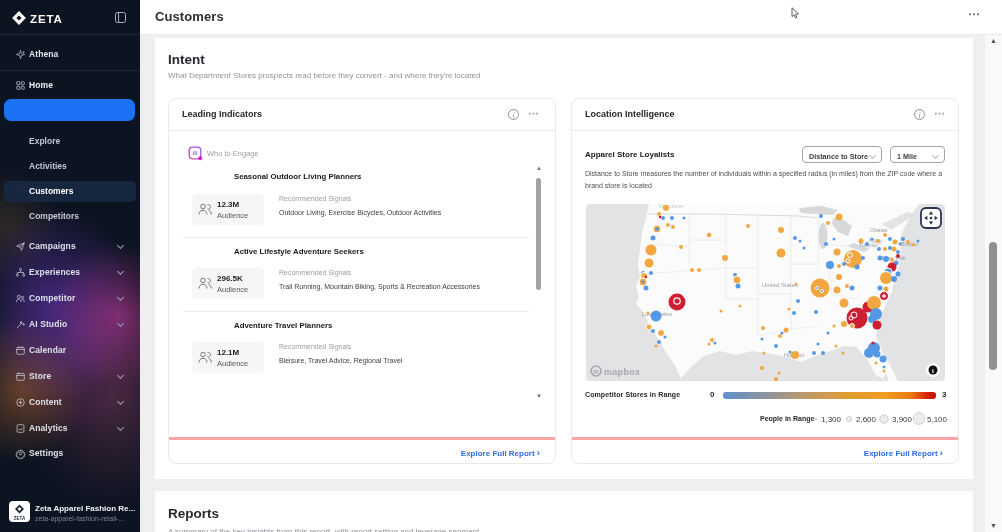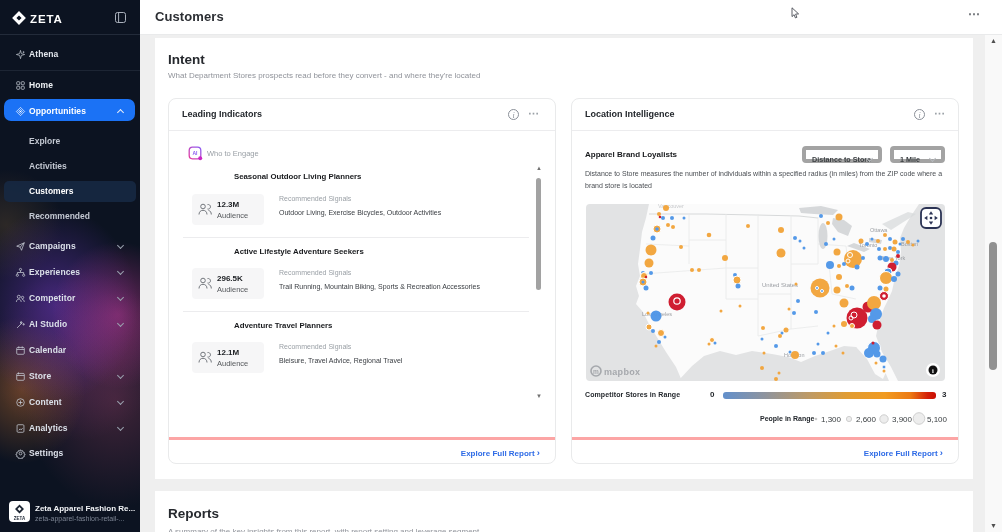--- a/index.html
+++ b/index.html
@@ -59,21 +59,21 @@
 
 .sect-title { position:absolute; left:21px; font-size:7.8px; font-weight:bold; color:#17191c;padding-left:44px; }
 .aud-box { position:absolute; left:23px; width:72px; height:31px; background:#f6f6f7; border-radius:4px; }
 .aud-box .n { position:absolute; left:25px; top:6px; font-size:8px; font-weight:bold; color:#202327; }
 .aud-box .a { position:absolute; left:25px; top:17px; font-size:7.5px; color:#55585c; }
 .sig-h { position:absolute; left:110px; font-size:7px; color:#9aa0a6; }
 .sig-t { position:absolute; left:110px; font-size:7px; color:#393d42; }
 .ldiv { position:absolute; left:14px; width:346px; border-top:1px solid #ececee; }
 
 
-.drop { position:absolute; top:47px; height:17px; border:4px solid #a3a3a3; border-radius:4px; background:#fff; font-size:7.5px; color:#3c4043; font-weight:bold; white-space:nowrap; }
+.drop { position:absolute; top:47px; height:17px; border:1px solid #a3a3a3; border-radius:4px; background:#fff; font-size:7.5px; color:#3c4043; font-weight:bold; white-space:nowrap; }
 .drop .dt { position:absolute; left:6px; top:4.5px; font-size:7.2px; }
 .drop .dc { position:absolute; right:6px; top:5.5px; width:5px; height:5px; border-right:1.1px solid #b6b9be; border-bottom:1.1px solid #b6b9be; transform:rotate(45deg); }
 </style>
 </head>
 <body>
 <div id="sidebar">
   <div id="glow"></div>
   <div id="topbar"></div>
   <div id="athena-divider"></div>
   <div id="opp-btn"></div>
@@ -102,35 +102,24 @@
       <svg class="ic" viewBox="0 0 16 16">
         <g fill="none" stroke="#c7cdd6" stroke-width="1.1">
           <rect x="2.5" y="2.5" width="4.4" height="4.4" rx="1"></rect>
           <rect x="9.1" y="2.5" width="4.4" height="4.4" rx="1"></rect>
           <rect x="2.5" y="9.1" width="4.4" height="4.4" rx="1"></rect>
           <rect x="9.1" y="9.1" width="4.4" height="4.4" rx="1"></rect>
         </g>
       </svg>
       <span class="lb" style="color:#eef1f5">Home</span>
     </div>
-  <div class="sitem" style="top:102px">
-      <svg class="ic" viewBox="0 0 16 16">
-        <g fill="none" stroke="#fff" stroke-width="1">
-          <path d="M8 2 L14 8 L8 14 L2 8 Z"></path>
-          <path d="M8 5 L11 8 L8 11 L5 8 Z"></path>
-        </g>
-        <circle cx="8" cy="8" r="1.2" fill="#fff"></circle>
-      </svg>
-      <span class="lb" style="color:#fff">Opportunities</span>
-      <span class="ch" style="border-color:#e8edf7;transform:rotate(-135deg);top:8px"></span>
-    </div>
   <div class="sub" style="top:136px">Explore</div>
   <div class="sub" style="top:161px">Activities</div>
   <div class="sub" style="top:186px;color:#fff">Customers</div>
-  <div class="sub" style="top:211px">Recommended</div>
+  <div class="sub" style="top:211px">Competitors</div>
   <div class="sitem" style="top:237px">
       <svg class="ic" viewBox="0 0 16 16">
         <path d="M2.5 7.5 L13.5 2.5 L9.5 13.5 L7.5 9 Z M7.5 9 L13.5 2.5" fill="none" stroke="#c7cdd6" stroke-width="1.1"></path>
       </svg>
       <span class="lb">Campaigns</span>
       <span class="ch"></span>
     </div>
   <div class="sitem" style="top:263px">
       <svg class="ic" viewBox="0 0 16 16">
         <g fill="none" stroke="#c7cdd6" stroke-width="1.1">
@@ -316,21 +305,21 @@
           <span>Explore Full Report <b style="font-size:9.5px">›</b></span>
         </div>
     </div>
 
     <div class="icard" style="left:416px" id="li-right">
       <div class="ihead">
           <span class="t">Location Intelligence</span>
           <span class="info-i" style="left:342px">i</span>
           <span class="cdots" style="left:362px">⋯</span>
         </div>
-      <div class="abs" style="left:13px;top:51px;font-size:8px;font-weight:bold;color:#17191c">Apparel Brand Loyalists</div>
+      <div class="abs" style="left:13px;top:51px;font-size:8px;font-weight:bold;color:#17191c">Apparel Store Loyalists</div>
       <div class="drop" style="left:230px;width:80px">
           <span class="dt">Distance to Store</span>
           <span class="dc"></span>
         </div>
       <div class="drop" style="left:318px;width:55px">
           <span class="dt">1 Mile</span>
           <span class="dc"></span>
         </div>
       <div class="abs" style="left:13px;top:69px;width:370px;font-size:7px;color:#4a4e53;line-height:12px;white-space:nowrap">Distance to Store measures the number of individuals within a specified radius (in miles) from the ZIP code where a<br>brand store is located</div>
       <div class="abs" id="mapbox" style="left:14px;top:105px;width:359px;height:177px;border-radius:4px;overflow:hidden;background:#fdfdfd"><svg width="359" height="177" viewBox="0 0 359 177">

